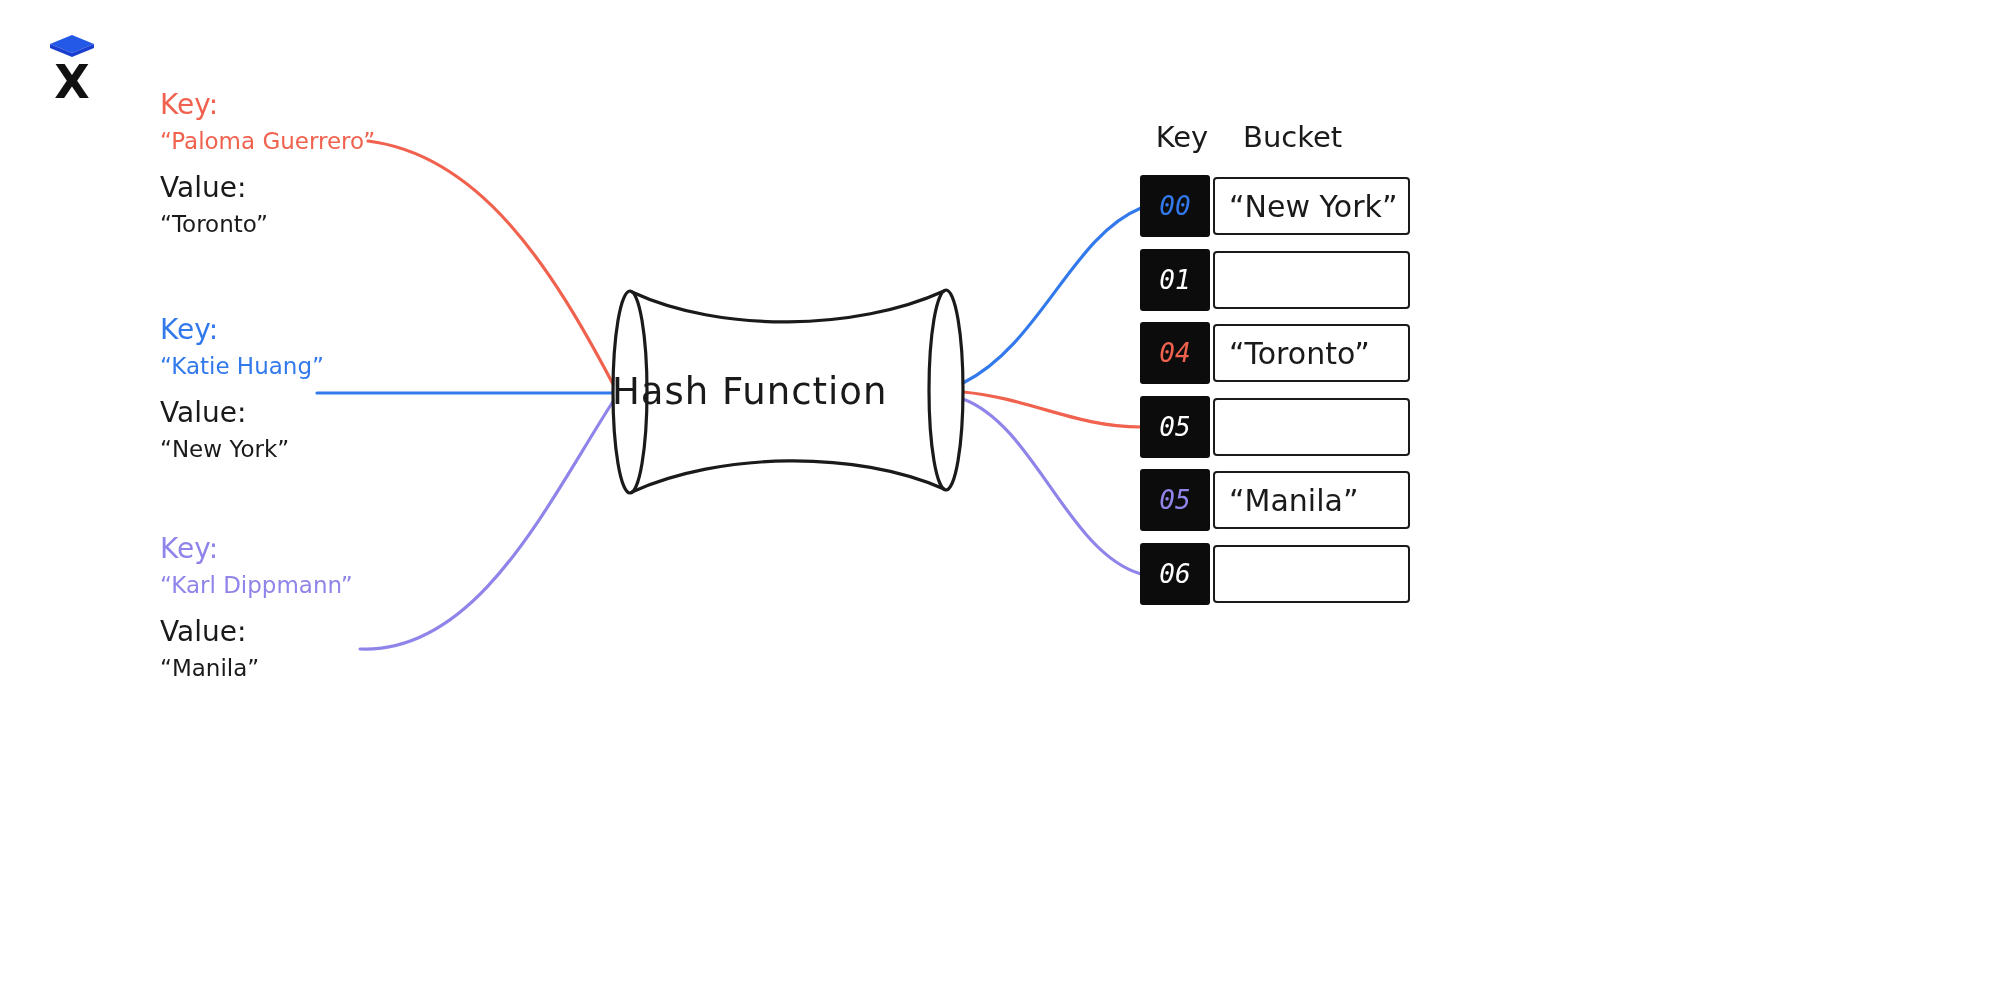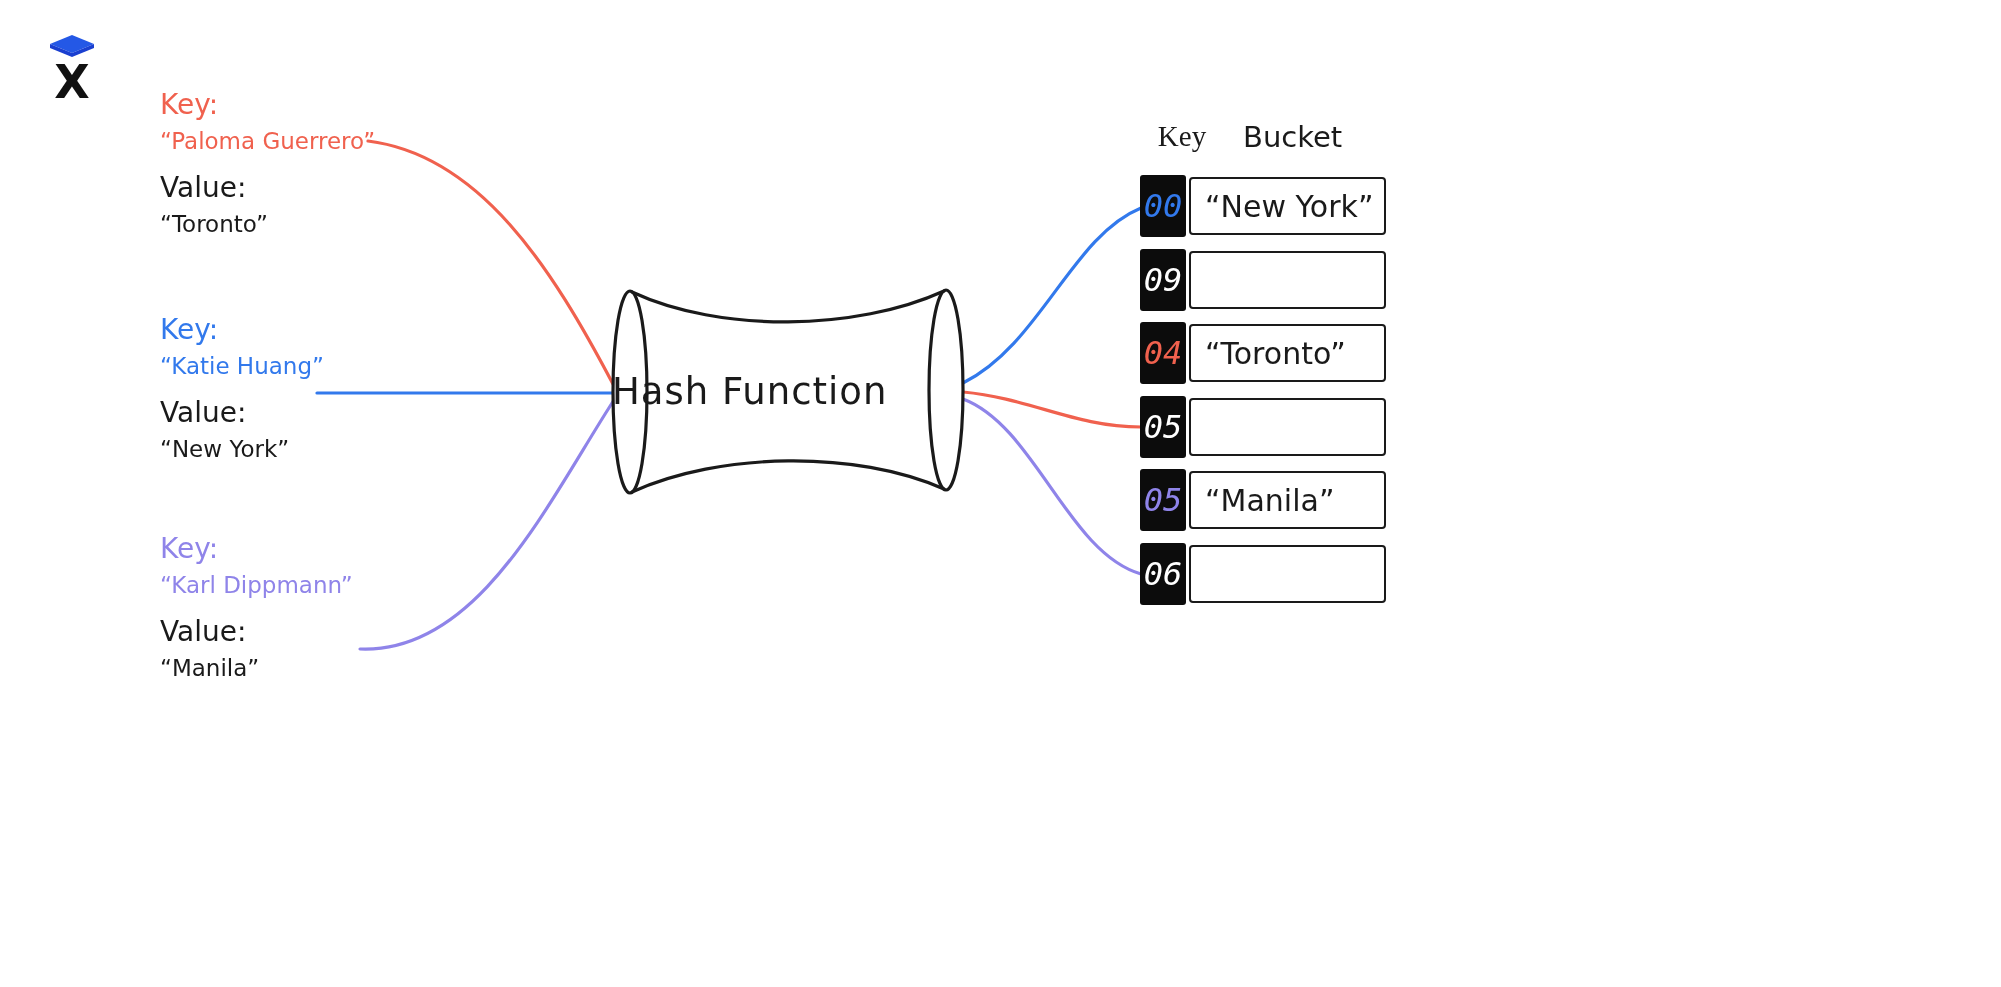--- a/index.html
+++ b/index.html
@@ -42,29 +42,29 @@
 
   
   .hash-label {
     position:absolute; left:612px; top:370px; width:296px;
     text-align:left; font-size:37px; letter-spacing:1px;
     color:var(--ink,#1a1a1a);
   }
 
   
   .tbl-header { position:absolute; font-size:29px; color:var(--ink,#1a1a1a); }
-  .tbl-header.h-key    { left:1146px; top:120px; width:72px;  text-align:center;font-family:Liberation Serif, serif; }
+  .tbl-header.h-key    { left:1146px; top:120px; width:72px;  text-align:center; }
   .tbl-header.h-bucket { left:1230px; top:120px; width:120px; text-align:left;margin-left:13px;  }
 
   .rows { position:absolute; left:1140px; top:175px; display:flex; flex-direction:column; gap:11.5px; }
   .row { display:flex; align-items:center; height:62px; }
   .key-cell {
-    width:46px; height:62px; background:#0c0c0c; border-radius:3px;
+    width:70px; height:62px; background:#0c0c0c; border-radius:3px;
     display:flex; align-items:center; justify-content:center;
-    color:#ffffff; font-size:32px; font-style:italic;
+    color:#ffffff; font-size:26px; font-style:italic;
     font-family:"DejaVu Sans Mono", monospace;
   }
   .row.hl-blue   .key-cell { color: var(--blue, #3279ec); }
   .row.hl-red    .key-cell { color: var(--red, #f0614e); }
   .row.hl-purple .key-cell { color: var(--purple, #8f84e9); }
   .bucket-cell {
     width:197px; height:58px; margin-left:3px; background:#ffffff;
     border:2.6px solid var(--ink,#1a1a1a); border-radius:4px;
     display:flex; align-items:center; padding-left:14px;
     font-size:30px; color:var(--ink,#1a1a1a); white-space:nowrap;
@@ -126,21 +126,21 @@
 
   <div class="tbl-header h-key">Key</div>
   <div class="tbl-header h-bucket">Bucket</div>
 
   <div class="rows">
     <div class="row hl-blue">
       <div class="key-cell">00</div>
       <div class="bucket-cell">“New York”</div>
     </div>
     <div class="row">
-      <div class="key-cell">09</div>
+      <div class="key-cell">01</div>
       <div class="bucket-cell"></div>
     </div>
     <div class="row hl-red">
       <div class="key-cell">04</div>
       <div class="bucket-cell">“Toronto”</div>
     </div>
     <div class="row">
       <div class="key-cell">05</div>
       <div class="bucket-cell"></div>
     </div>

